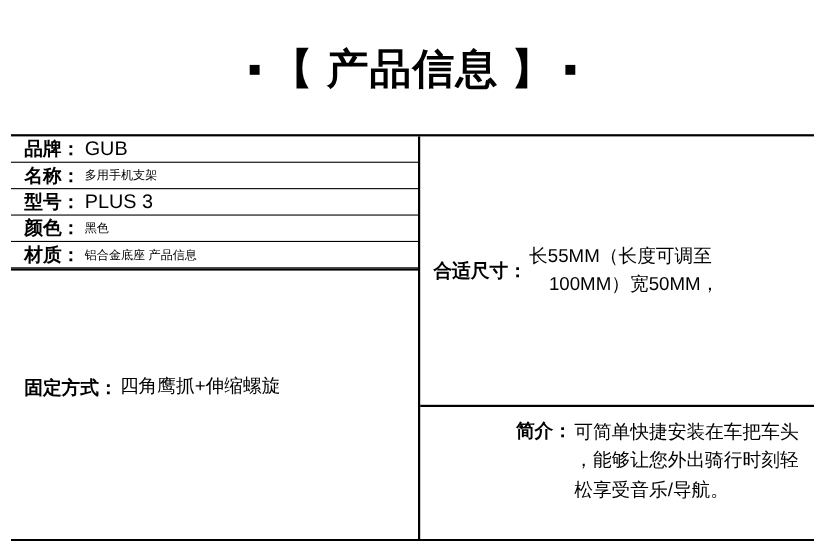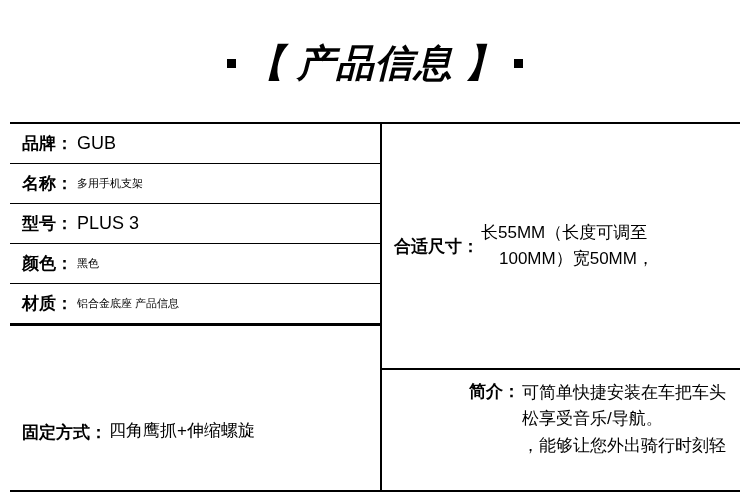--- a/index.html
+++ b/index.html
@@ -23,21 +23,20 @@
     align-items: center;
     justify-content: center;
     position: relative;
   }
   .title-wrap {
     display: flex;
     align-items: center;
     justify-content: center;
     gap: 10px;
     margin-top: 8px;
-    font-style: italic;
   }
   .sq {
     width: 9px;
     height: 9px;
     background: #000;
     display: inline-block;
   }
   .title-text {
     font-size: 38px;
     font-weight: bold;
@@ -67,21 +66,21 @@
   }
   .col-right {
     flex: 1;
     box-sizing: border-box;
   }
 
   
   .spec-row {
     display: flex;
     align-items: center;
-    height: 40px;
+    height: 24px;
     padding-left: 12px;
     box-sizing: border-box;
     border-bottom: 1px solid #000;
   }
   .spec-row:last-child {
     border-bottom: none;
   }
   .spec-label {
     font-size: 17px;
     font-weight: bold;
@@ -195,21 +194,21 @@
         <span class="blk-text">
           <span>长55MM（长度可调至</span>
           <span class="ind">100MM）宽50MM，</span>
         </span>
       </div>
 
       <div class="right-bottom">
         <span class="blk-label">简介：</span>
         <span class="blk-text">
           <span>可简单快捷安装在车把车头</span>
+          <span style="display:block">，能够让您外出骑行时刻轻</span>
           <span style="display:block">松享受音乐/导航。</span>
-          <span style="display:block">，能够让您外出骑行时刻轻</span>
         </span>
       </div>
 
     </div>
 
   </div>
 </div>
 
 </body></html>

